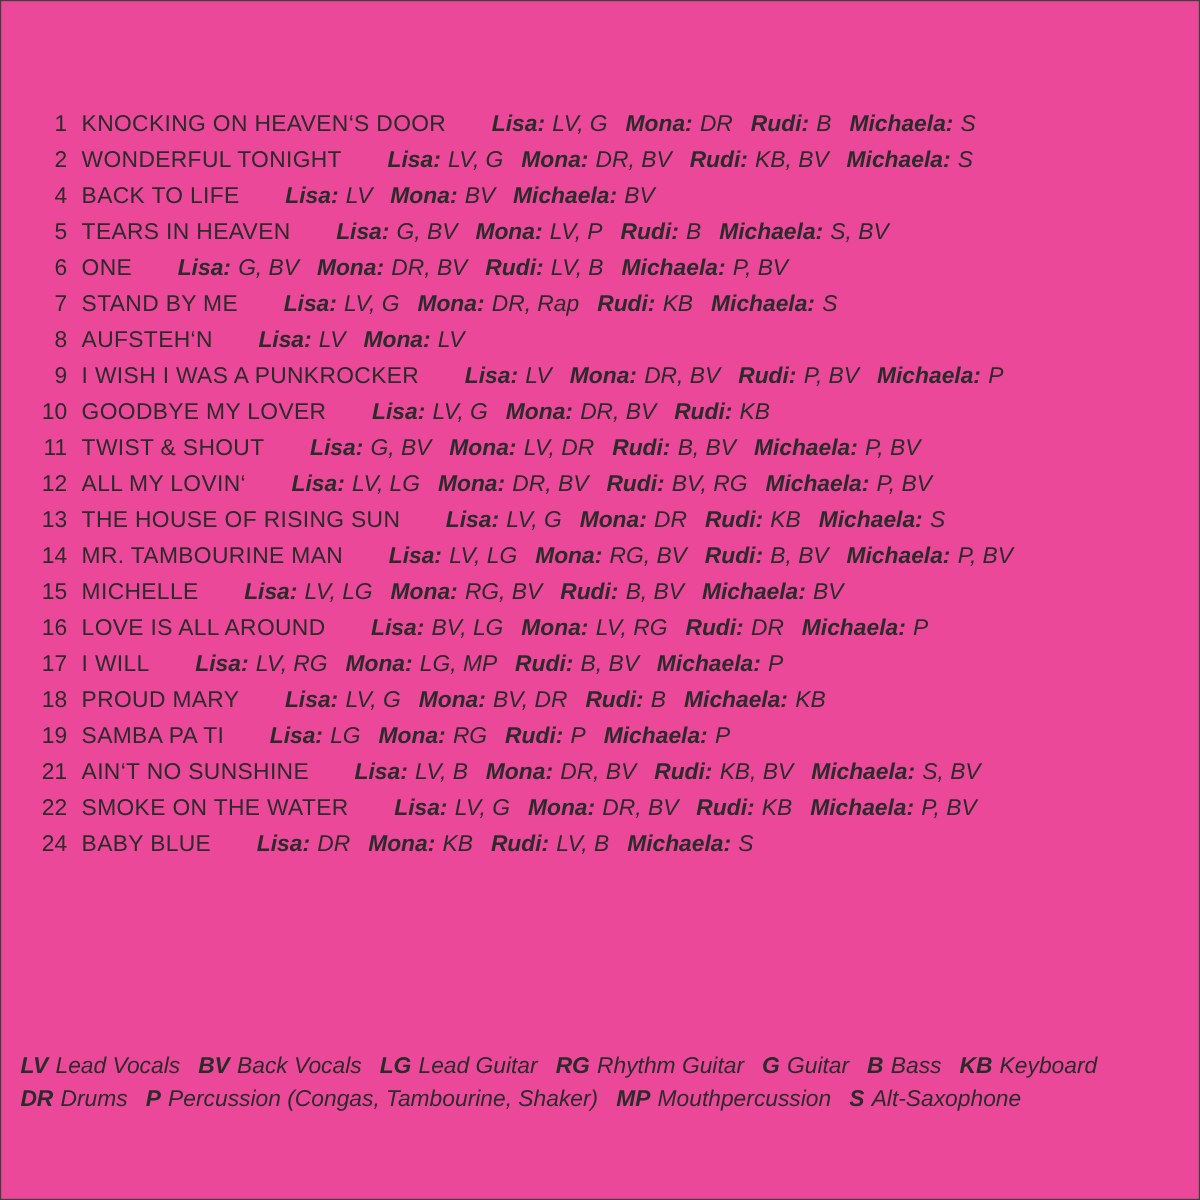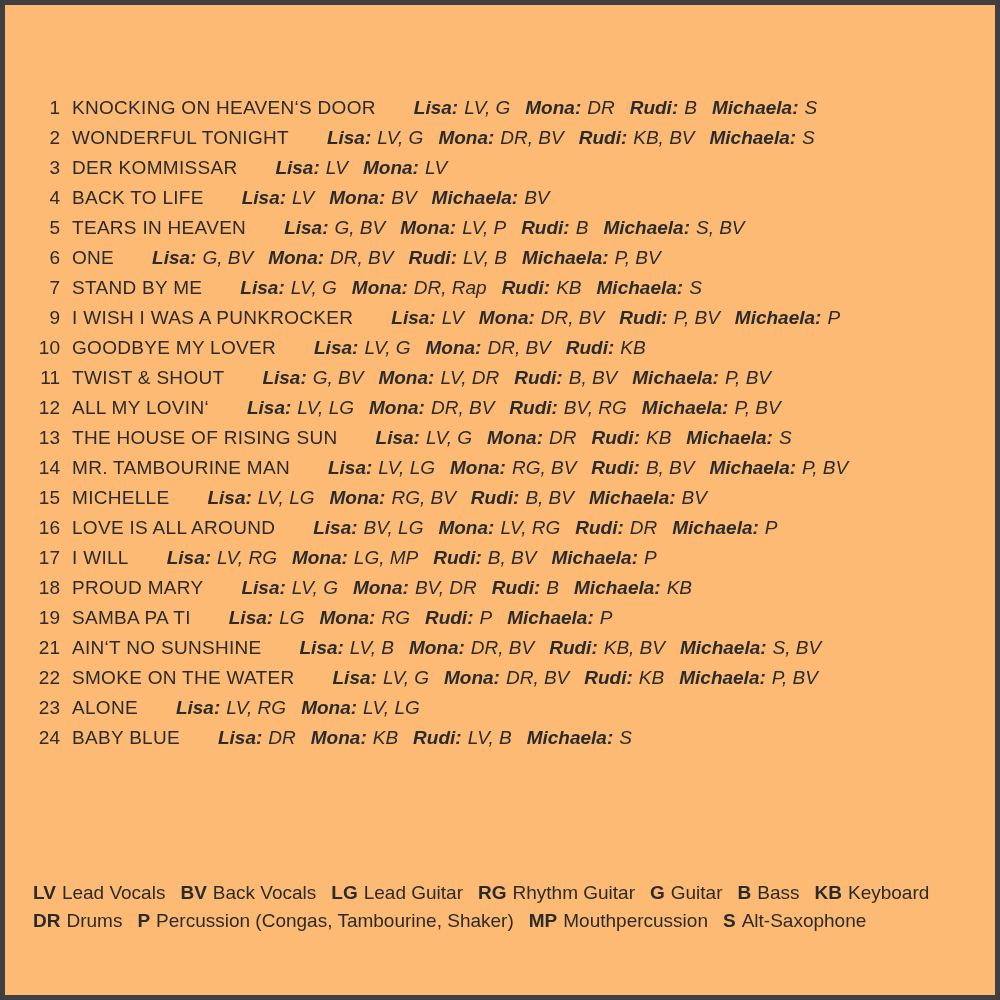--- a/index.html
+++ b/index.html
@@ -1,22 +1,22 @@
 <!DOCTYPE html>
 <html><head>
 <meta charset="utf-8">
 <style>
   html, body { margin: 0; padding: 0; background: #fff; }
   .page {
     position: relative;
     width: 1000px;
     height: 1000px;
     box-sizing: border-box;
-    background: #fdba74;
-    border: 5px solid #404040;
+    background: #ec4899;
+    border: 1px solid #404040;
     font-family: "Liberation Sans", sans-serif;
     color: #2b2b2b;
     overflow: hidden;
   }
   .tracklist {
     position: absolute;
     top: 88px;
     left: 0;
   }
   .track-row {
@@ -39,58 +39,58 @@
   .credits {
     margin-left: 38px;
     font-style: italic;
   }
   .cred { }
   .cred + .cred { margin-left: 15px; }
   .cred-name { font-weight: bold; }
   .cred-inst { margin-left: 6px; }
   .legend {
     position: absolute;
-    left: 28px;
+    left: 16px;
     top: 874px;
+    font-style: italic;
   }
   .legend-row {
     height: 28px;
     line-height: 28px;
     white-space: nowrap;
     font-size: 19px;
   }
   .legend-item + .legend-item { margin-left: 15px; }
   .legend-abbr { font-weight: bold; }
   .legend-label { margin-left: 6px; }
 </style>
 </head>
 <body>
 
 <div class="page">
   <div class="tracklist">
       <div class="track-row"><span class="num">1</span><span class="title">KNOCKING ON HEAVEN‘S DOOR</span><span class="credits"><span class="cred"><span class="cred-name">Lisa:</span><span class="cred-inst">LV, G</span></span><span class="cred"><span class="cred-name">Mona:</span><span class="cred-inst">DR</span></span><span class="cred"><span class="cred-name">Rudi:</span><span class="cred-inst">B</span></span><span class="cred"><span class="cred-name">Michaela:</span><span class="cred-inst">S</span></span></span></div>
       <div class="track-row"><span class="num">2</span><span class="title">WONDERFUL TONIGHT</span><span class="credits"><span class="cred"><span class="cred-name">Lisa:</span><span class="cred-inst">LV, G</span></span><span class="cred"><span class="cred-name">Mona:</span><span class="cred-inst">DR, BV</span></span><span class="cred"><span class="cred-name">Rudi:</span><span class="cred-inst">KB, BV</span></span><span class="cred"><span class="cred-name">Michaela:</span><span class="cred-inst">S</span></span></span></div>
-      <div class="track-row"><span class="num">3</span><span class="title">DER KOMMISSAR</span><span class="credits"><span class="cred"><span class="cred-name">Lisa:</span><span class="cred-inst">LV</span></span><span class="cred"><span class="cred-name">Mona:</span><span class="cred-inst">LV</span></span></span></div>
       <div class="track-row"><span class="num">4</span><span class="title">BACK TO LIFE</span><span class="credits"><span class="cred"><span class="cred-name">Lisa:</span><span class="cred-inst">LV</span></span><span class="cred"><span class="cred-name">Mona:</span><span class="cred-inst">BV</span></span><span class="cred"><span class="cred-name">Michaela:</span><span class="cred-inst">BV</span></span></span></div>
       <div class="track-row"><span class="num">5</span><span class="title">TEARS IN HEAVEN</span><span class="credits"><span class="cred"><span class="cred-name">Lisa:</span><span class="cred-inst">G, BV</span></span><span class="cred"><span class="cred-name">Mona:</span><span class="cred-inst">LV, P</span></span><span class="cred"><span class="cred-name">Rudi:</span><span class="cred-inst">B</span></span><span class="cred"><span class="cred-name">Michaela:</span><span class="cred-inst">S, BV</span></span></span></div>
       <div class="track-row"><span class="num">6</span><span class="title">ONE</span><span class="credits"><span class="cred"><span class="cred-name">Lisa:</span><span class="cred-inst">G, BV</span></span><span class="cred"><span class="cred-name">Mona:</span><span class="cred-inst">DR, BV</span></span><span class="cred"><span class="cred-name">Rudi:</span><span class="cred-inst">LV, B</span></span><span class="cred"><span class="cred-name">Michaela:</span><span class="cred-inst">P, BV</span></span></span></div>
       <div class="track-row"><span class="num">7</span><span class="title">STAND BY ME</span><span class="credits"><span class="cred"><span class="cred-name">Lisa:</span><span class="cred-inst">LV, G</span></span><span class="cred"><span class="cred-name">Mona:</span><span class="cred-inst">DR, Rap</span></span><span class="cred"><span class="cred-name">Rudi:</span><span class="cred-inst">KB</span></span><span class="cred"><span class="cred-name">Michaela:</span><span class="cred-inst">S</span></span></span></div>
+      <div class="track-row"><span class="num">8</span><span class="title">AUFSTEH‘N</span><span class="credits"><span class="cred"><span class="cred-name">Lisa:</span><span class="cred-inst">LV</span></span><span class="cred"><span class="cred-name">Mona:</span><span class="cred-inst">LV</span></span></span></div>
       <div class="track-row"><span class="num">9</span><span class="title">I WISH I WAS A PUNKROCKER</span><span class="credits"><span class="cred"><span class="cred-name">Lisa:</span><span class="cred-inst">LV</span></span><span class="cred"><span class="cred-name">Mona:</span><span class="cred-inst">DR, BV</span></span><span class="cred"><span class="cred-name">Rudi:</span><span class="cred-inst">P, BV</span></span><span class="cred"><span class="cred-name">Michaela:</span><span class="cred-inst">P</span></span></span></div>
       <div class="track-row"><span class="num">10</span><span class="title">GOODBYE MY LOVER</span><span class="credits"><span class="cred"><span class="cred-name">Lisa:</span><span class="cred-inst">LV, G</span></span><span class="cred"><span class="cred-name">Mona:</span><span class="cred-inst">DR, BV</span></span><span class="cred"><span class="cred-name">Rudi:</span><span class="cred-inst">KB</span></span></span></div>
       <div class="track-row group-start"><span class="num">11</span><span class="title">TWIST &amp; SHOUT</span><span class="credits"><span class="cred"><span class="cred-name">Lisa:</span><span class="cred-inst">G, BV</span></span><span class="cred"><span class="cred-name">Mona:</span><span class="cred-inst">LV, DR</span></span><span class="cred"><span class="cred-name">Rudi:</span><span class="cred-inst">B, BV</span></span><span class="cred"><span class="cred-name">Michaela:</span><span class="cred-inst">P, BV</span></span></span></div>
       <div class="track-row"><span class="num">12</span><span class="title">ALL MY LOVIN‘</span><span class="credits"><span class="cred"><span class="cred-name">Lisa:</span><span class="cred-inst">LV, LG</span></span><span class="cred"><span class="cred-name">Mona:</span><span class="cred-inst">DR, BV</span></span><span class="cred"><span class="cred-name">Rudi:</span><span class="cred-inst">BV, RG</span></span><span class="cred"><span class="cred-name">Michaela:</span><span class="cred-inst">P, BV</span></span></span></div>
       <div class="track-row"><span class="num">13</span><span class="title">THE HOUSE OF RISING SUN</span><span class="credits"><span class="cred"><span class="cred-name">Lisa:</span><span class="cred-inst">LV, G</span></span><span class="cred"><span class="cred-name">Mona:</span><span class="cred-inst">DR</span></span><span class="cred"><span class="cred-name">Rudi:</span><span class="cred-inst">KB</span></span><span class="cred"><span class="cred-name">Michaela:</span><span class="cred-inst">S</span></span></span></div>
       <div class="track-row"><span class="num">14</span><span class="title">MR. TAMBOURINE MAN</span><span class="credits"><span class="cred"><span class="cred-name">Lisa:</span><span class="cred-inst">LV, LG</span></span><span class="cred"><span class="cred-name">Mona:</span><span class="cred-inst">RG, BV</span></span><span class="cred"><span class="cred-name">Rudi:</span><span class="cred-inst">B, BV</span></span><span class="cred"><span class="cred-name">Michaela:</span><span class="cred-inst">P, BV</span></span></span></div>
       <div class="track-row"><span class="num">15</span><span class="title">MICHELLE</span><span class="credits"><span class="cred"><span class="cred-name">Lisa:</span><span class="cred-inst">LV, LG</span></span><span class="cred"><span class="cred-name">Mona:</span><span class="cred-inst">RG, BV</span></span><span class="cred"><span class="cred-name">Rudi:</span><span class="cred-inst">B, BV</span></span><span class="cred"><span class="cred-name">Michaela:</span><span class="cred-inst">BV</span></span></span></div>
       <div class="track-row"><span class="num">16</span><span class="title">LOVE IS ALL AROUND</span><span class="credits"><span class="cred"><span class="cred-name">Lisa:</span><span class="cred-inst">BV, LG</span></span><span class="cred"><span class="cred-name">Mona:</span><span class="cred-inst">LV, RG</span></span><span class="cred"><span class="cred-name">Rudi:</span><span class="cred-inst">DR</span></span><span class="cred"><span class="cred-name">Michaela:</span><span class="cred-inst">P</span></span></span></div>
       <div class="track-row"><span class="num">17</span><span class="title">I WILL</span><span class="credits"><span class="cred"><span class="cred-name">Lisa:</span><span class="cred-inst">LV, RG</span></span><span class="cred"><span class="cred-name">Mona:</span><span class="cred-inst">LG, MP</span></span><span class="cred"><span class="cred-name">Rudi:</span><span class="cred-inst">B, BV</span></span><span class="cred"><span class="cred-name">Michaela:</span><span class="cred-inst">P</span></span></span></div>
       <div class="track-row"><span class="num">18</span><span class="title">PROUD MARY</span><span class="credits"><span class="cred"><span class="cred-name">Lisa:</span><span class="cred-inst">LV, G</span></span><span class="cred"><span class="cred-name">Mona:</span><span class="cred-inst">BV, DR</span></span><span class="cred"><span class="cred-name">Rudi:</span><span class="cred-inst">B</span></span><span class="cred"><span class="cred-name">Michaela:</span><span class="cred-inst">KB</span></span></span></div>
       <div class="track-row"><span class="num">19</span><span class="title">SAMBA PA TI</span><span class="credits"><span class="cred"><span class="cred-name">Lisa:</span><span class="cred-inst">LG</span></span><span class="cred"><span class="cred-name">Mona:</span><span class="cred-inst">RG</span></span><span class="cred"><span class="cred-name">Rudi:</span><span class="cred-inst">P</span></span><span class="cred"><span class="cred-name">Michaela:</span><span class="cred-inst">P</span></span></span></div>
       <div class="track-row"><span class="num">21</span><span class="title">AIN‘T NO SUNSHINE</span><span class="credits"><span class="cred"><span class="cred-name">Lisa:</span><span class="cred-inst">LV, B</span></span><span class="cred"><span class="cred-name">Mona:</span><span class="cred-inst">DR, BV</span></span><span class="cred"><span class="cred-name">Rudi:</span><span class="cred-inst">KB, BV</span></span><span class="cred"><span class="cred-name">Michaela:</span><span class="cred-inst">S, BV</span></span></span></div>
       <div class="track-row"><span class="num">22</span><span class="title">SMOKE ON THE WATER</span><span class="credits"><span class="cred"><span class="cred-name">Lisa:</span><span class="cred-inst">LV, G</span></span><span class="cred"><span class="cred-name">Mona:</span><span class="cred-inst">DR, BV</span></span><span class="cred"><span class="cred-name">Rudi:</span><span class="cred-inst">KB</span></span><span class="cred"><span class="cred-name">Michaela:</span><span class="cred-inst">P, BV</span></span></span></div>
-      <div class="track-row"><span class="num">23</span><span class="title">ALONE</span><span class="credits"><span class="cred"><span class="cred-name">Lisa:</span><span class="cred-inst">LV, RG</span></span><span class="cred"><span class="cred-name">Mona:</span><span class="cred-inst">LV, LG</span></span></span></div>
       <div class="track-row"><span class="num">24</span><span class="title">BABY BLUE</span><span class="credits"><span class="cred"><span class="cred-name">Lisa:</span><span class="cred-inst">DR</span></span><span class="cred"><span class="cred-name">Mona:</span><span class="cred-inst">KB</span></span><span class="cred"><span class="cred-name">Rudi:</span><span class="cred-inst">LV, B</span></span><span class="cred"><span class="cred-name">Michaela:</span><span class="cred-inst">S</span></span></span></div>
     </div>
   <div class="legend">
       <div class="legend-row"><span class="legend-item"><span class="legend-abbr">LV</span><span class="legend-label">Lead Vocals</span></span><span class="legend-item"><span class="legend-abbr">BV</span><span class="legend-label">Back Vocals</span></span><span class="legend-item"><span class="legend-abbr">LG</span><span class="legend-label">Lead Guitar</span></span><span class="legend-item"><span class="legend-abbr">RG</span><span class="legend-label">Rhythm Guitar</span></span><span class="legend-item"><span class="legend-abbr">G</span><span class="legend-label">Guitar</span></span><span class="legend-item"><span class="legend-abbr">B</span><span class="legend-label">Bass</span></span><span class="legend-item"><span class="legend-abbr">KB</span><span class="legend-label">Keyboard</span></span></div>
       <div class="legend-row"><span class="legend-item"><span class="legend-abbr">DR</span><span class="legend-label">Drums</span></span><span class="legend-item"><span class="legend-abbr">P</span><span class="legend-label">Percussion (Congas, Tambourine, Shaker)</span></span><span class="legend-item"><span class="legend-abbr">MP</span><span class="legend-label">Mouthpercussion</span></span><span class="legend-item"><span class="legend-abbr">S</span><span class="legend-label">Alt-Saxophone</span></span></div>
     </div>
 </div>
 
 </body></html>

